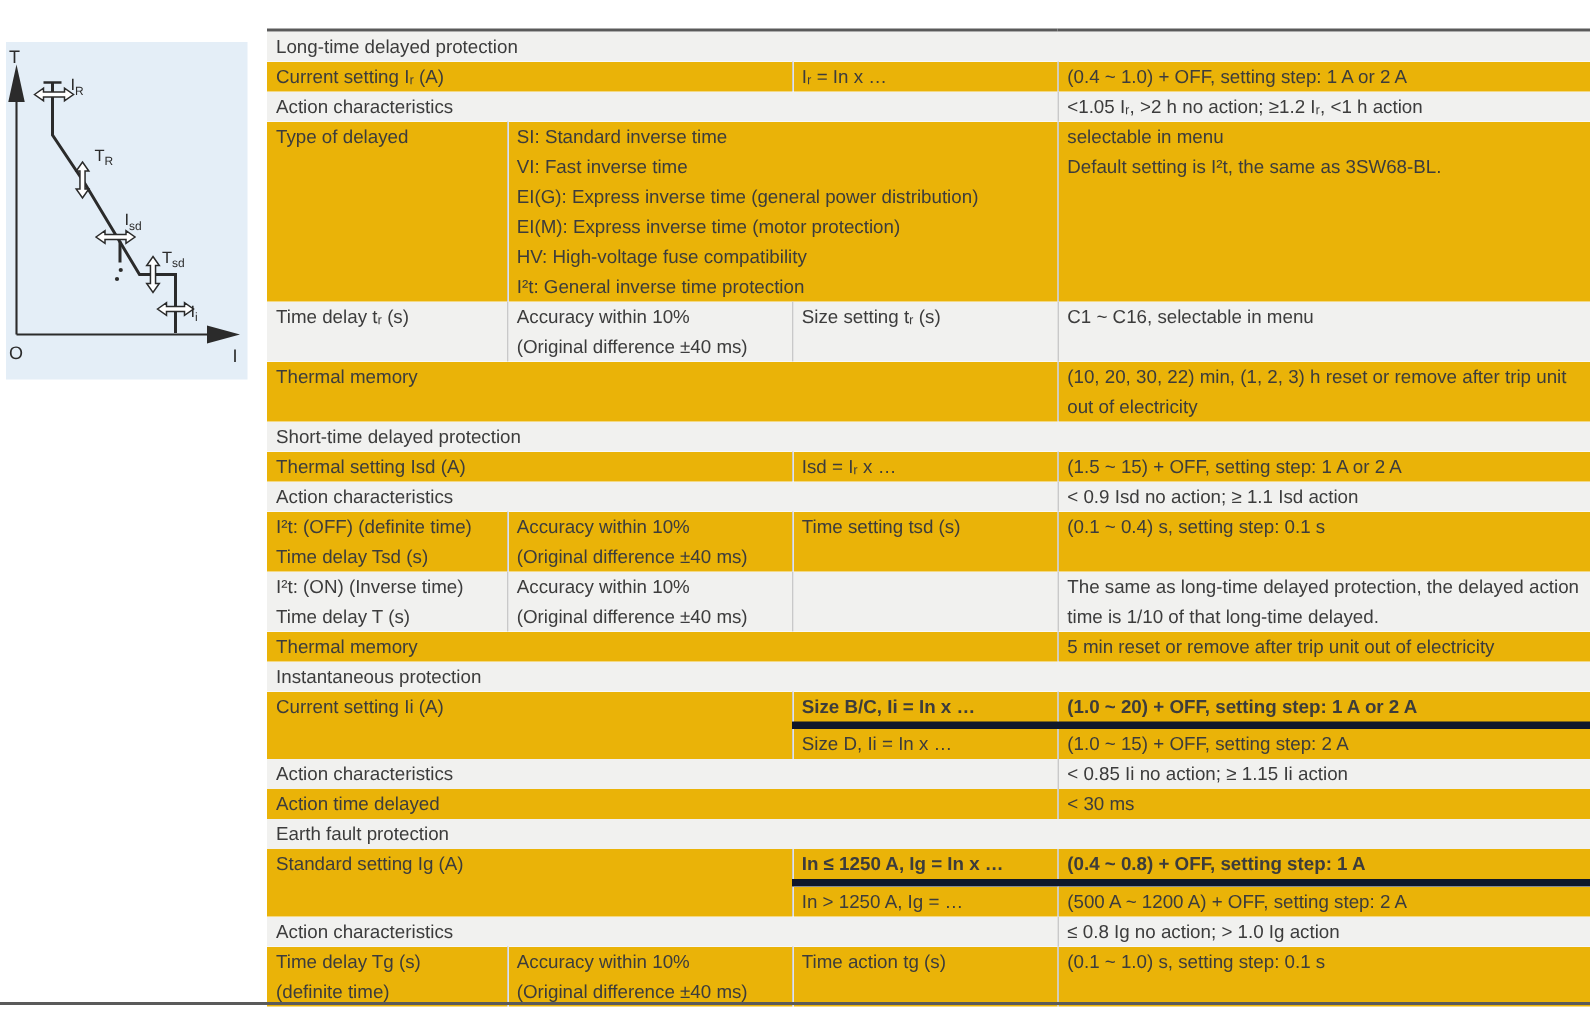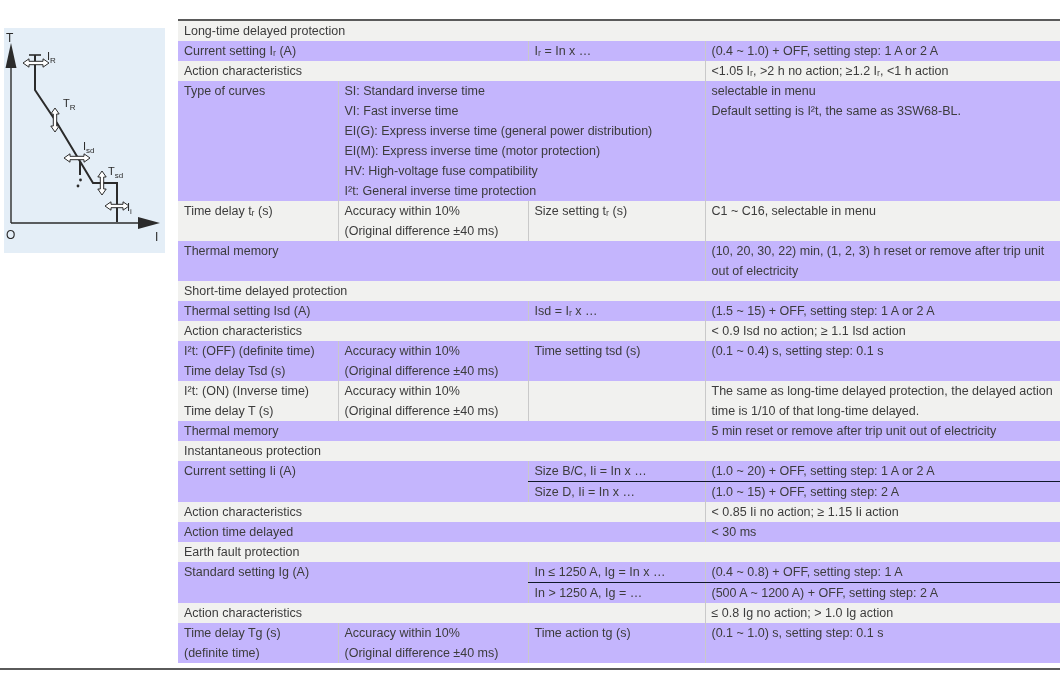--- a/index.html
+++ b/index.html
@@ -23,23 +23,23 @@
   table{
     border-collapse:collapse;table-layout:fixed;width:882px;
     border-top:2px solid var(--rule);
     font-size:12.5px;color:var(--text);
   }
   td{
     padding:0 6px;vertical-align:top;line-height:20px;
     white-space:pre-line;overflow:hidden;
   }
   tr.g td{background:var(--stripe);}
-  tr.w td{background:#c4b5fd;}
+  tr.w td{background:#eab308;}
   td.bl{border-left:1px solid var(--divider);}
-  td.sep{border-bottom:1px solid #0f172a;}
+  td.sep{border-bottom:5px solid #0f172a;font-weight:bold;}
   .bottom-rule{
     position:absolute;left:0;top:668px;width:1060px;height:2px;
     background:var(--rule);
   }
 </style>
 </head>
 <body>
 
 <div class="page">
 
@@ -99,21 +99,21 @@
           <tr class="w">
             <td colspan="2">Current setting Iᵣ (A)</td>
             <td class="bl">Iᵣ = In x …</td>
             <td class="bl">(0.4 ~ 1.0) + OFF, setting step: 1 A or 2 A</td>
           </tr>
           <tr class="g">
             <td colspan="3">Action characteristics</td>
             <td class="bl">&lt;1.05 Iᵣ, &gt;2 h no action; ≥1.2 Iᵣ, &lt;1 h action</td>
           </tr>
           <tr class="w">
-            <td>Type of curves</td>
+            <td>Type of delayed</td>
             <td colspan="2" class="bl">SI: Standard inverse time
 VI: Fast inverse time
 EI(G): Express inverse time (general power distribution)
 EI(M): Express inverse time (motor protection)
 HV: High-voltage fuse compatibility
 I²t: General inverse time protection</td>
             <td class="bl">selectable in menu
 Default setting is I²t, the same as 3SW68-BL.</td>
           </tr>
           <tr class="g">

